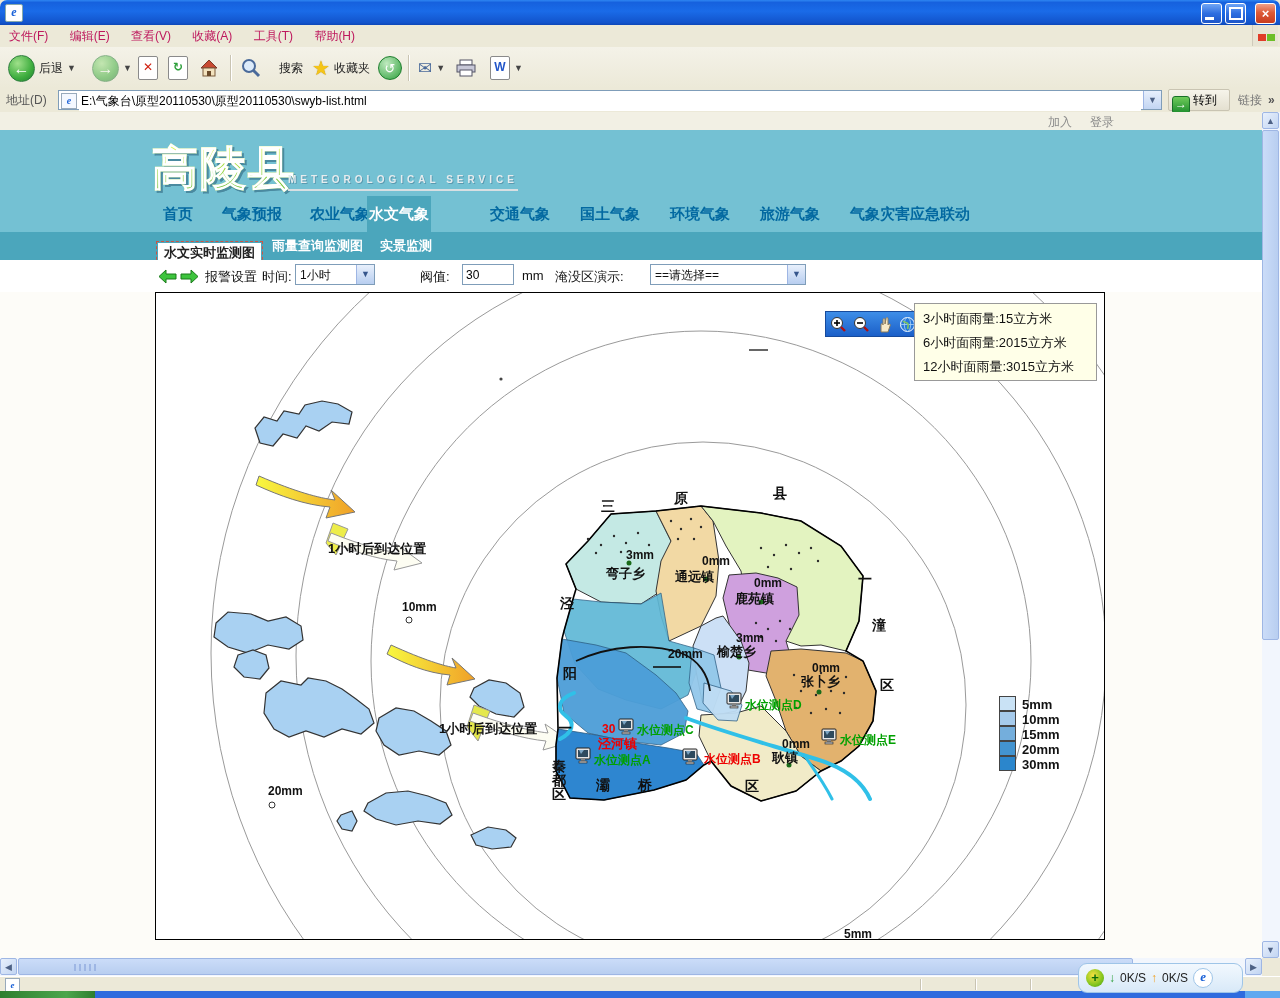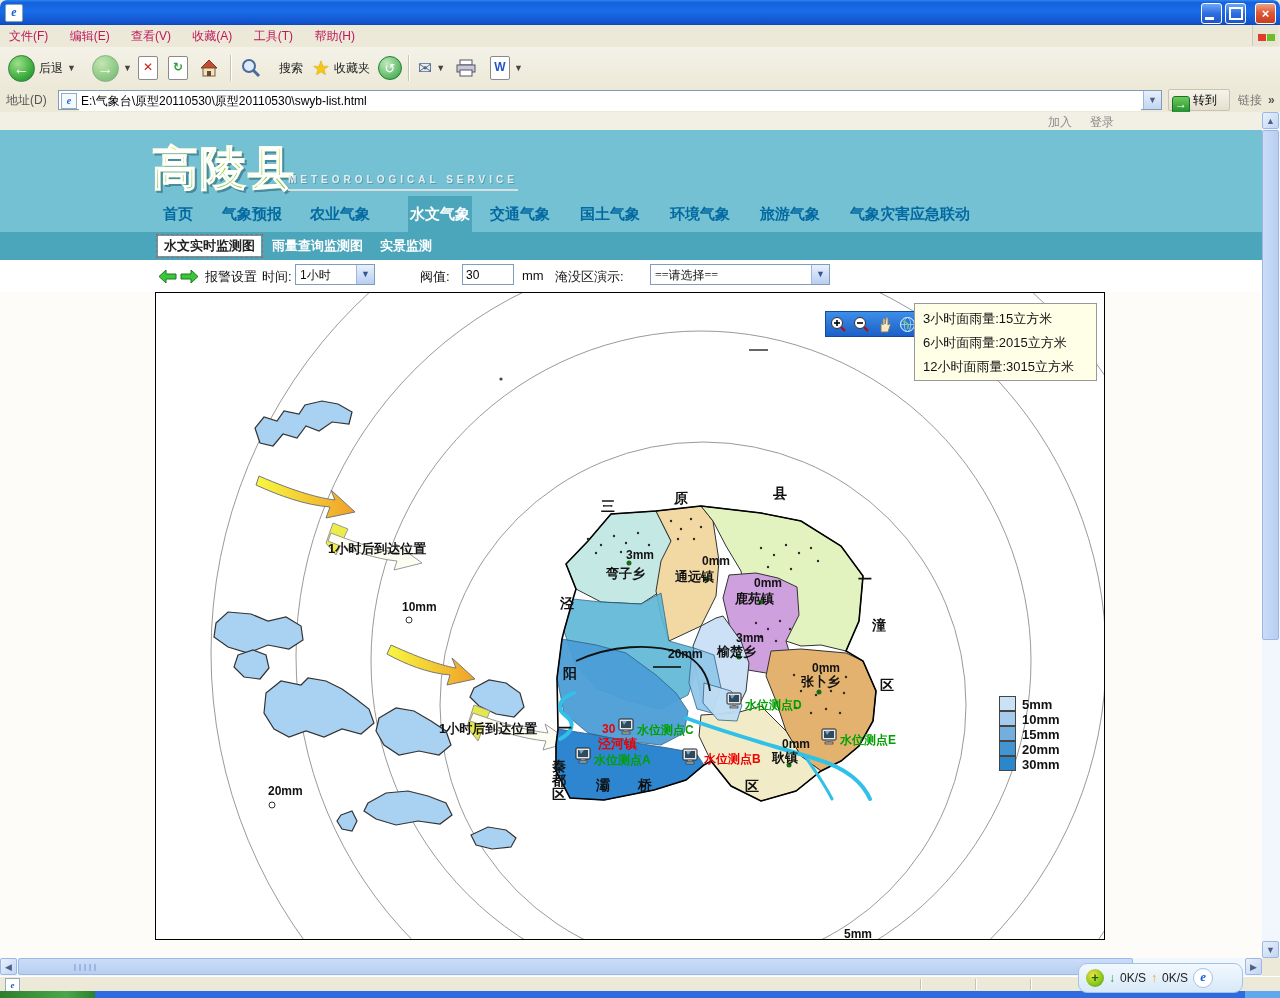--- a/index.html
+++ b/index.html
@@ -77,21 +77,21 @@
   .logo-name{position:absolute;left:286px;top:10px;font-size:24px;font-weight:bold;color:#fff;
     letter-spacing:3px;text-shadow:1px 2px 1px #5a9ab0;}
   .logo-sub{position:absolute;left:288px;top:44px;font-size:10px;font-weight:bold;color:#E6ECEE;
     letter-spacing:4px;border-bottom:2px solid #D8DFE2;padding-bottom:4px;text-shadow:1px 1px 0 #5a9ab0;}
   .navband{position:absolute;left:0;top:84px;width:1262px;height:36px;}
   .nav-item{position:absolute;top:0;height:36px;line-height:36px;font-size:15px;font-weight:bold;
     color:#0369a1;white-space:nowrap;}
   .nav-item.active{background:#4BA6BC;color:#fff;text-align:center;}
   .subnavband{position:absolute;left:0;top:120px;width:1262px;height:28px;background:#4BA6BC;}
   .subnav-item{position:absolute;top:4px;height:20px;line-height:20px;font-size:13px;font-weight:bold;color:#fff;}
-  .subnav-item.active{background:#fff;color:#222;padding:0 6px;outline:1px dashed #CC5544;outline-offset:1px;}
+  .subnav-item.active{background:#fff;color:#222;padding:0 6px;outline:1px dashed #CC5544;outline-offset:1px;margin-top:7px;}
 
   .controlsrow{position:absolute;left:0;top:148px;width:1262px;height:32px;background:#fff;
     font-size:13px;color:#111;}
   .controlsrow .lab{position:absolute;top:8px;}
   .combo{position:absolute;top:4px;height:21px;background:#fff;border:1px solid #7F9DB9;box-sizing:border-box;}
   .combo .ctext{position:absolute;left:4px;top:2px;font-size:12px;white-space:nowrap;}
   .combo .cbtn{position:absolute;right:0;top:0;width:17px;height:19px;
     background:linear-gradient(180deg,#E8F0FC,#B8CEF0);border-left:1px solid #9EB6E4;
     color:#35568C;font-size:9px;text-align:center;line-height:19px;}
   .txtinput{position:absolute;top:4px;height:21px;border:1px solid #7F9DB9;font-size:12px;
@@ -249,21 +249,21 @@
 
   <div class="brandband">
     <span class="logo-county">高陵县</span>
     <span class="logo-sub">METEOROLOGICAL SERVICE</span>
   </div>
 
   <div class="navband">
     <span class="nav-item" style="left:163px;">首页</span>
     <span class="nav-item" style="left:222px;">气象预报</span>
     <span class="nav-item" style="left:310px;">农业气象</span>
-    <span class="nav-item active" style="left:408px;width:64px;">水文气象</span>
+    <span class="nav-item active" style="left:367px;width:64px;">水文气象</span>
     <span class="nav-item" style="left:490px;">交通气象</span>
     <span class="nav-item" style="left:580px;">国土气象</span>
     <span class="nav-item" style="left:670px;">环境气象</span>
     <span class="nav-item" style="left:760px;">旅游气象</span>
     <span class="nav-item" style="left:850px;">气象灾害应急联动</span>
   </div>
 
   <div class="subnavband">
     <span class="subnav-item active" style="left:158px;">水文实时监测图</span>
     <span class="subnav-item" style="left:272px;">雨量查询监测图</span>
@@ -280,21 +280,21 @@
     <span class="lab" style="left:205px;">报警设置</span>
     <span class="lab" style="left:262px;">时间:</span>
     <div class="combo" style="left:295px;width:80px;">
       <span class="ctext">1小时</span>
       <span class="cbtn">▼</span>
     </div>
     <span class="lab" style="left:420px;">阀值:</span>
     <input class="txtinput" style="left: 462px; width: 52px;" value="30">
     <span class="lab" style="left:522px;">mm</span>
     <span class="lab" style="left:555px;">淹没区演示:</span>
-    <div class="combo" style="left:650px;width:180px;font-family:Liberation Serif, serif;">
+    <div class="combo" style="left:650px;width:156px;">
       <span class="ctext">==请选择==</span>
       <span class="cbtn">▼</span>
     </div>
   </div>
 
   <div class="mappanel">
     <svg width="948" height="646" viewBox="0 0 948 646">
       <defs>
         <linearGradient id="yg" x1="0" y1="0" x2="1" y2="0">
           <stop offset="0" stop-color="#F8F840"></stop>

